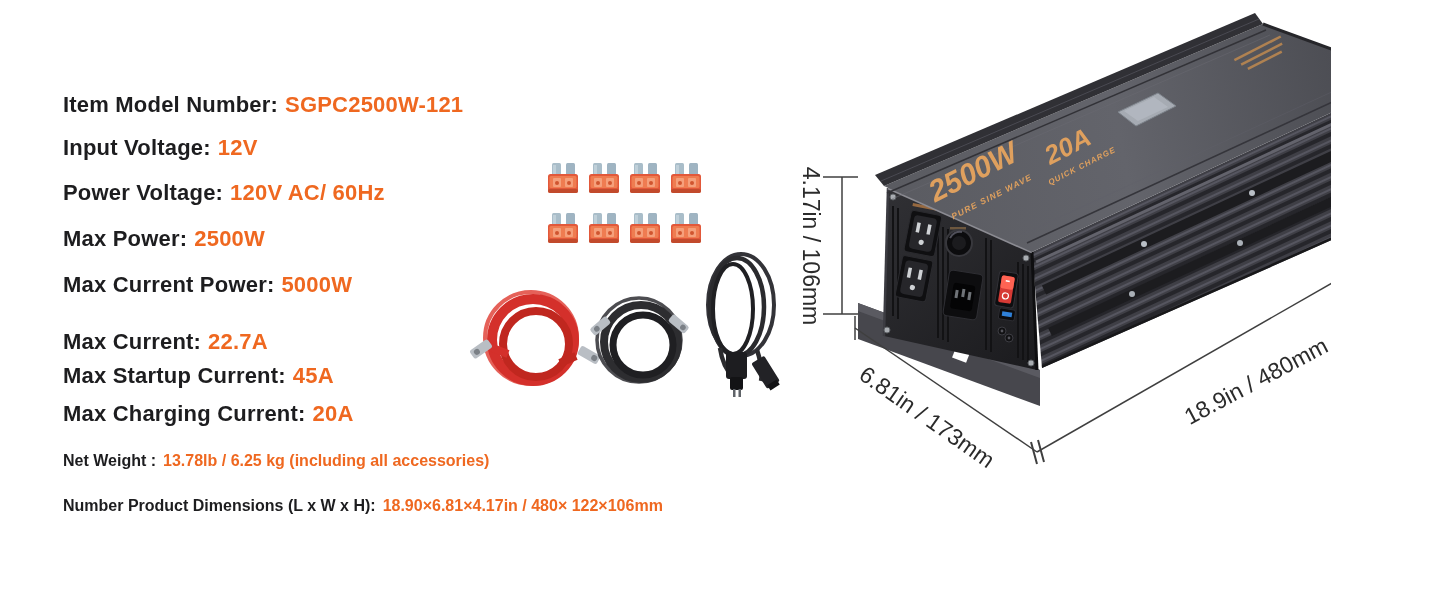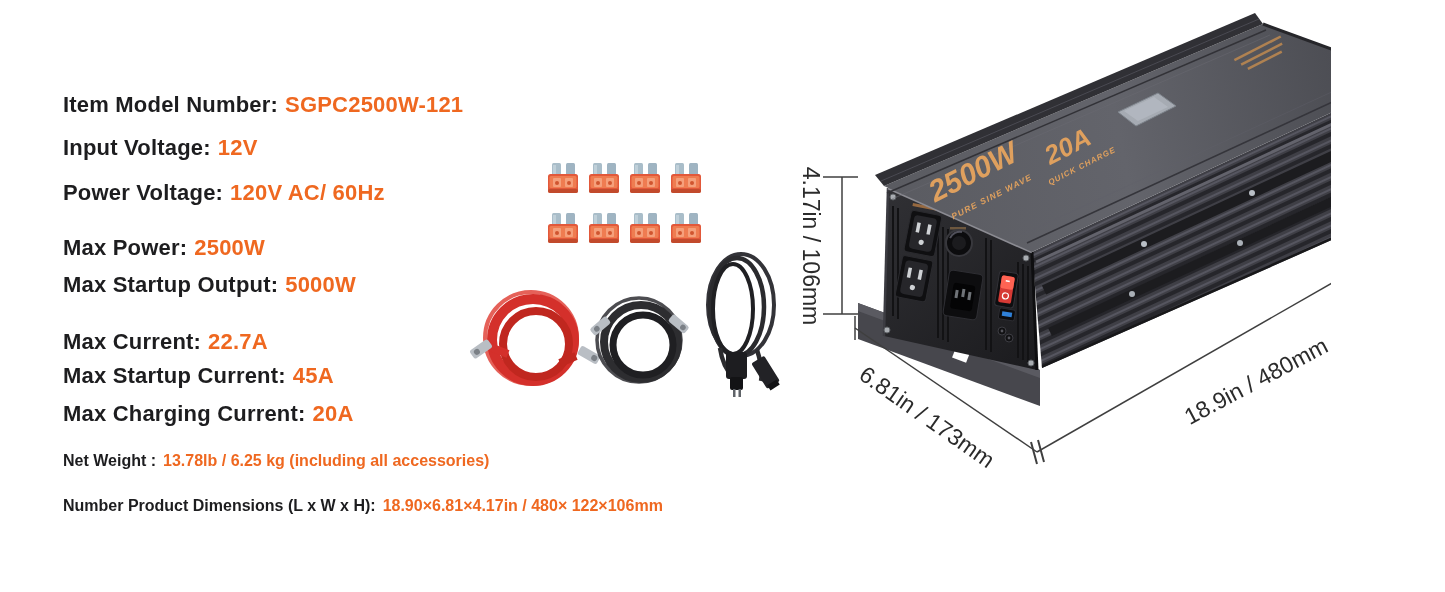--- a/index.html
+++ b/index.html
@@ -16,22 +16,22 @@
 </style>
 </head>
 <body>
 
 <div class="canvas">
 
   <div>
     <div class="spec-row" style="top:92px"><span class="lbl">Item Model Number:</span><span class="val">SGPC2500W-121</span></div>
     <div class="spec-row" style="top:135px"><span class="lbl">Input Voltage:</span><span class="val">12V</span></div>
     <div class="spec-row" style="top:180px"><span class="lbl">Power Voltage:</span><span class="val">120V AC/ 60Hz</span></div>
-    <div class="spec-row" style="top:235px"><span class="lbl">Max Power:</span><span class="val">2500W</span></div>
-    <div class="spec-row" style="top:272px"><span class="lbl">Max Startup Output:</span><span class="val">5000W</span></div>
+    <div class="spec-row" style="top:226px"><span class="lbl">Max Power:</span><span class="val">2500W</span></div>
+    <div class="spec-row" style="top:272px"><span class="lbl">Max Current Power:</span><span class="val">5000W</span></div>
     <div class="spec-row" style="top:329px"><span class="lbl">Max Current:</span><span class="val">22.7A</span></div>
     <div class="spec-row" style="top:363px"><span class="lbl">Max Startup Current:</span><span class="val">45A</span></div>
     <div class="spec-row" style="top:401px"><span class="lbl">Max Charging Current:</span><span class="val">20A</span></div>
     <div class="spec-row small" style="top:452px"><span class="lbl">Net Weight :</span><span class="val">13.78lb / 6.25 kg (including all accessories)</span></div>
     <div class="spec-row small" style="top:497px"><span class="lbl">Number Product Dimensions (L x W x H):</span><span class="val">18.90×6.81×4.17in / 480× 122×106mm</span></div>
   </div>
 
   <svg style="left:460px;top:130px" width="330" height="290" viewBox="460 130 330 290">
     <defs>
       <g id="fuse">

